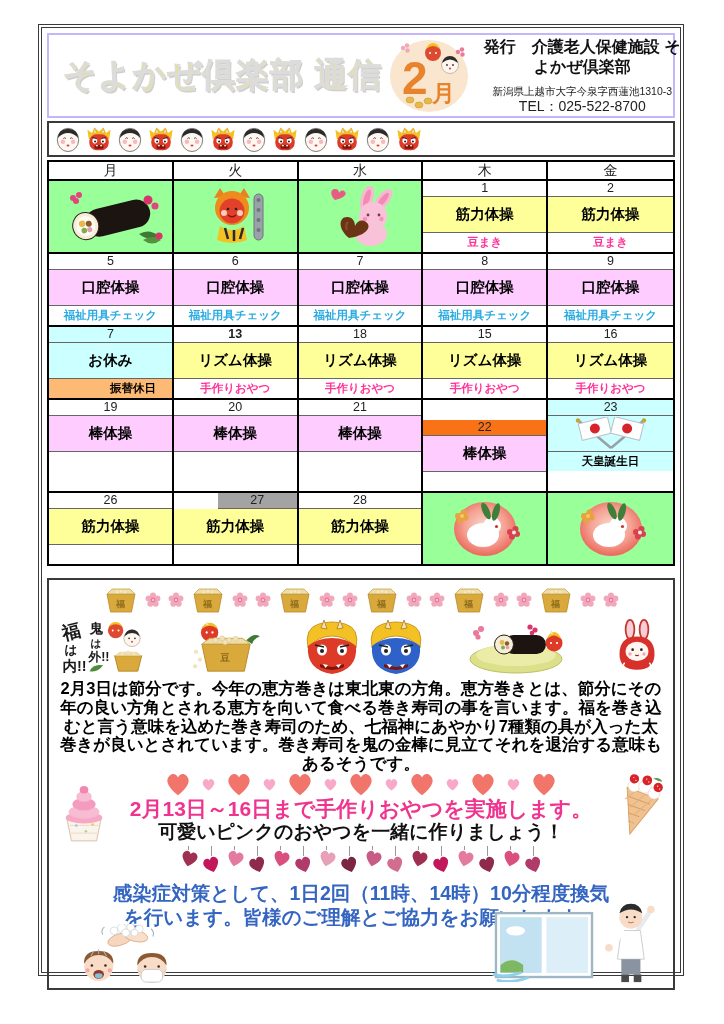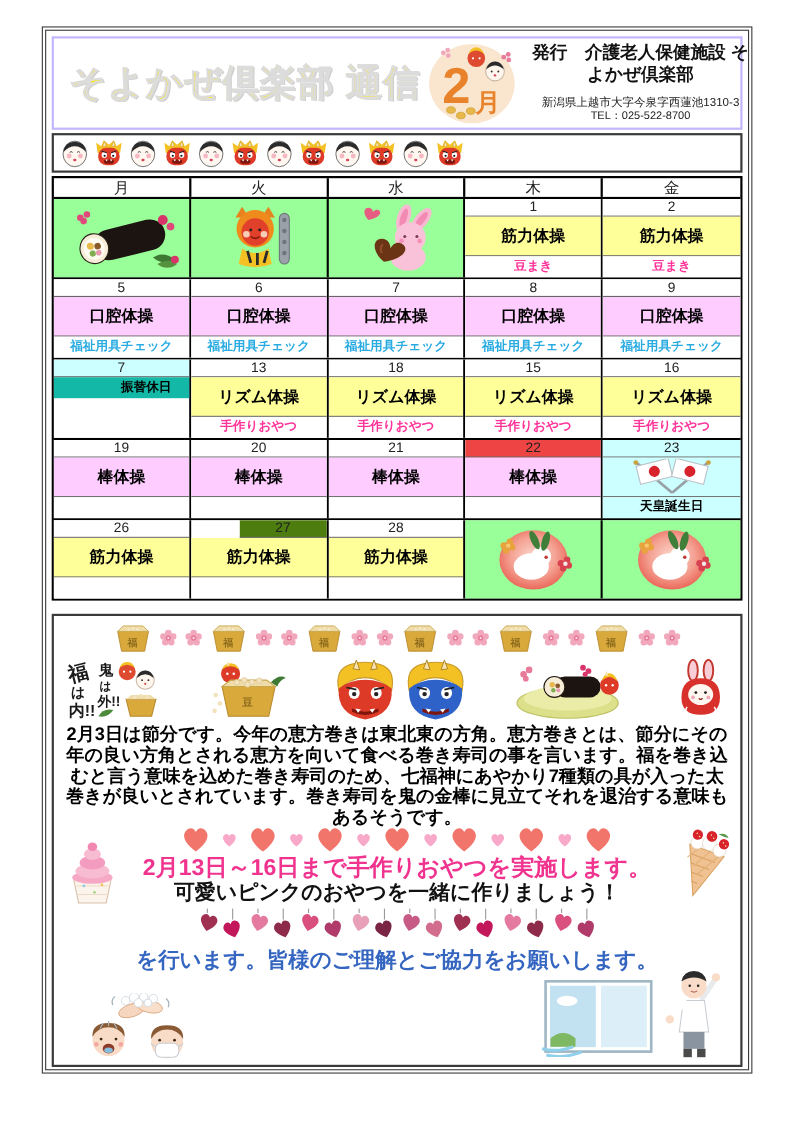--- a/index.html
+++ b/index.html
@@ -10,21 +10,21 @@
   
   .header-box{border:2px solid #c4b5fd;height:85px;display:flex;align-items:center;
               padding:0 14px;box-sizing:border-box;}
   .title{flex:1;font-size:33px;font-weight:bold;color:#FFE800;letter-spacing:1px;
          -webkit-text-stroke:1px #DCDCDC;text-shadow:1.5px 1.5px 0 #cfcfcf;white-space:nowrap;}
   .month-badge{flex:0 0 82px;margin:0 6px;}
   .pub-info{flex:0 0 212px;text-align:center;line-height:1.25;}
   .pub-issue{font-size:16px;}
   .pub-name{font-size:16px;font-weight:bold;margin-top:1px;}
   .pub-addr{font-size:10.5px;margin-top:8px;color:#222;}
-  .pub-tel{font-size:10px;color:#222;}
+  .pub-tel{font-size:14px;color:#222;}
   
   .users-box{border:2px solid #3a3a3a;margin-top:3px;height:36px;display:flex;
              align-items:center;padding:0 6px;box-sizing:border-box;overflow:hidden;}
   .users-title{color:#22AC4A;font-size:25px;font-weight:bold;margin-right:14px;white-space:nowrap;}
   .users-icons{display:flex;gap:5px;align-items:center;}
   .users-icons .deco-icon{display:inline-flex;}
   
   .calendar{margin-top:3px;border:2px solid #000;}
   .cal-row{display:grid;grid-template-columns:repeat(5,1fr);}
   .cal-row + .cal-row{border-top:2px solid #000;}
@@ -384,24 +384,25 @@
           </div>
           <div class="cal-cell">
             <div class="c-date" style="background: rgb(255, 255, 255);">9</div>
             <div class="c-act" style="background: rgb(255, 204, 255);">口腔体操</div>
             <div class="c-note" style="background: rgb(255, 255, 255); color: rgb(41, 171, 226);">福祉用具チェック</div>
           </div>
         </div>
         <div class="cal-row">
           <div class="cal-cell">
             <div class="c-date" style="background: rgb(204, 255, 255);">7</div>
-            <div class="c-note" style="background: #14b8a6; color: rgb(0, 0, 0); padding-left: 45px;">振替休日</div>
-          </div>
-          <div class="cal-cell">
-            <div class="c-date" style="background: rgb(255, 255, 255);">13</div>
+            <div class="c-act" style="background: rgb(204, 255, 255);">お休み</div>
+            <div class="c-note" style="background: #fdba74; color: rgb(0, 0, 0); padding-left: 45px;">振替休日</div>
+          </div>
+          <div class="cal-cell">
+            <div class="c-date" style="background: rgb(255, 255, 255); font-weight: bold;">13</div>
             <div class="c-act" style="background: rgb(255, 255, 153);">リズム体操</div>
             <div class="c-note" style="background: rgb(255, 255, 255); color: rgb(255, 51, 153);">手作りおやつ</div>
           </div>
           <div class="cal-cell">
             <div class="c-date" style="background: rgb(255, 255, 255);">18</div>
             <div class="c-act" style="background: rgb(255, 255, 153);">リズム体操</div>
             <div class="c-note" style="background: rgb(255, 255, 255); color: rgb(255, 51, 153);">手作りおやつ</div>
           </div>
           <div class="cal-cell">
             <div class="c-date" style="background: rgb(255, 255, 255);">15</div>
@@ -424,21 +425,21 @@
             <div class="c-date" style="background: rgb(255, 255, 255);">20</div>
             <div class="c-act" style="background: rgb(255, 204, 255);">棒体操</div>
             <div class="c-note" style="background: rgb(255, 255, 255); color: rgb(0, 0, 0);"></div>
           </div>
           <div class="cal-cell">
             <div class="c-date" style="background: rgb(255, 255, 255);">21</div>
             <div class="c-act" style="background: rgb(255, 204, 255);">棒体操</div>
             <div class="c-note" style="background: rgb(255, 255, 255); color: rgb(0, 0, 0);"></div>
           </div>
           <div class="cal-cell">
-            <div class="c-date" style="background: #ef4444;">22</div>
+            <div class="c-date" style="background: #f97316; margin-top: 20px;">22</div>
             <div class="c-act" style="background: rgb(255, 204, 255);">棒体操</div>
             <div class="c-note" style="background: rgb(255, 255, 255); color: rgb(0, 0, 0);"></div>
           </div>
           <div class="cal-cell">
             <div class="c-date" style="background: rgb(204, 255, 255);">23</div>
             <div class="c-mid" style="background: rgb(204, 255, 255);">
               <span class="deco-icon" style="display: inline-flex;">
                 <svg width="88" height="34" viewBox="0 0 88 34">
                   <line x1="44" y1="31" x2="12" y2="4" stroke="#98A0A8" stroke-width="2.5"></line>
                   <line x1="44" y1="31" x2="76" y2="4" stroke="#98A0A8" stroke-width="2.5"></line>
@@ -458,21 +459,21 @@
             <div class="c-note" style="background: rgb(204, 255, 255); color: rgb(0, 0, 0);">天皇誕生日</div>
           </div>
         </div>
         <div class="cal-row">
           <div class="cal-cell">
             <div class="c-date" style="background: rgb(255, 255, 255);">26</div>
             <div class="c-act" style="background: rgb(255, 255, 153);">筋力体操</div>
             <div class="c-note" style="background: rgb(255, 255, 255); color: rgb(0, 0, 0);"></div>
           </div>
           <div class="cal-cell">
-            <div class="c-date" style="background: #4d7c0f; margin-left: 44px;">27</div>
+            <div class="c-date" style="background: #a3a3a3; margin-left: 44px;">27</div>
             <div class="c-act" style="background: rgb(255, 255, 153);">筋力体操</div>
             <div class="c-note" style="background: rgb(255, 255, 255); color: rgb(0, 0, 0);"></div>
           </div>
           <div class="cal-cell">
             <div class="c-date" style="background: rgb(255, 255, 255);">28</div>
             <div class="c-act" style="background: rgb(255, 255, 153);">筋力体操</div>
             <div class="c-note" style="background: rgb(255, 255, 255); color: rgb(0, 0, 0);"></div>
           </div>
           <div class="cal-cell" style="background: rgb(153, 255, 153);">
             <div class="c-img">
@@ -1085,20 +1086,21 @@
             <span class="g-item">
               <span class="g-stem" style="height: 10px;"></span>
               <span style="transform: rotate(-18deg); display: inline-block;"><svg width="20" height="17" viewBox="0 0 32 29">
                   <path d="M16 28 C 3 18 0.5 10 5.5 4.8 C 9.5 0.8 14 2.2 16 6.5 C 18 2.2 22.5 0.8 26.5 4.8 C 31.5 10 29 18 16 28 Z" fill="#B03A6A"></path>
                 </svg></span>
             </span>
           </div>
       </div>
 
       <div class="notice">
+        <div>感染症対策として、1日2回（11時、14時）10分程度換気</div>
         <div>を行います。皆様のご理解とご協力をお願いします。</div>
       </div>
 
       <div class="bottom-illos">
         <span class="bi-left"><svg width="190" height="60" viewBox="0 0 195 62">
               <ellipse cx="52" cy="16" rx="13" ry="6" transform="rotate(-18 52 16)" fill="#F6D6BE" stroke="#D9A880" stroke-width="0.8"></ellipse>
               <ellipse cx="68" cy="12" rx="13" ry="6" transform="rotate(14 68 12)" fill="#F9DFC9" stroke="#D9A880" stroke-width="0.8"></ellipse>
               <g fill="#fff" stroke="#C8D2DA" stroke-width="0.7">
                 <circle cx="46" cy="7" r="4"></circle>
                 <circle cx="54" cy="4" r="4.5"></circle>

